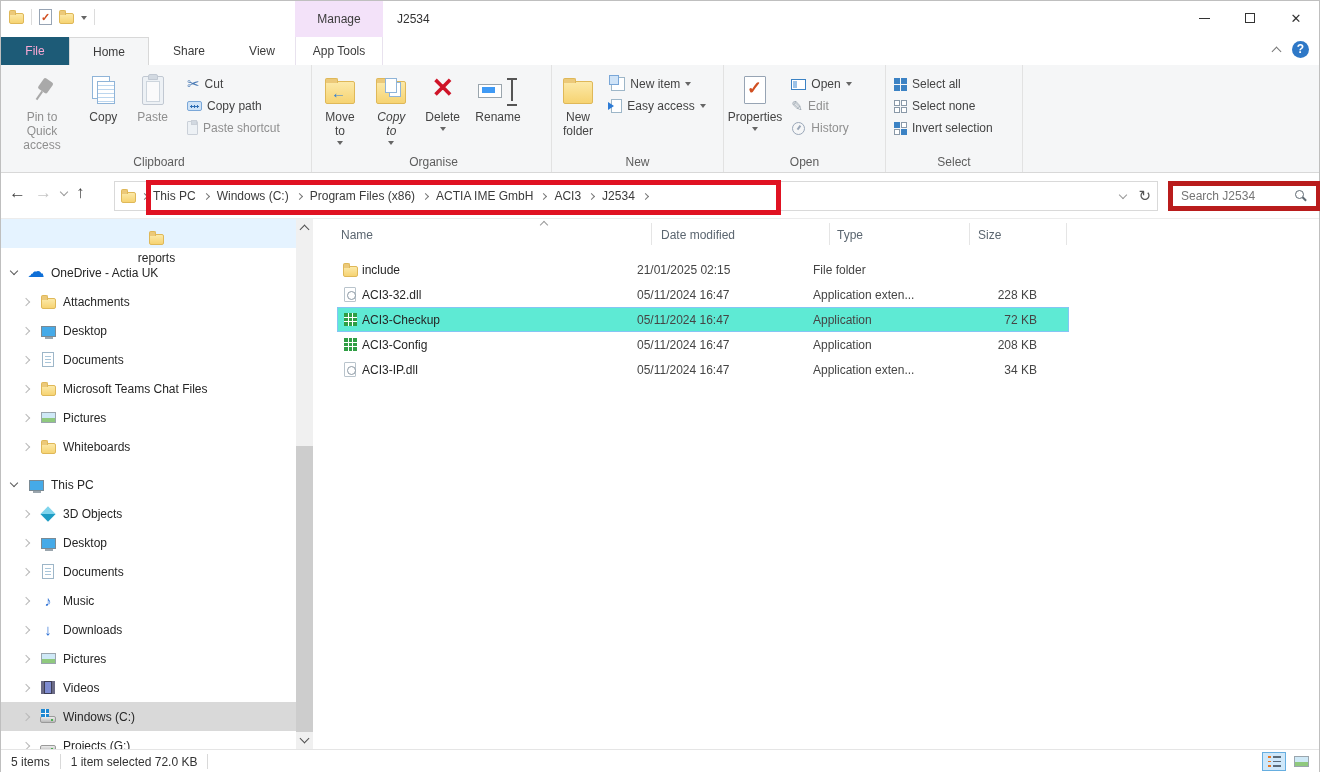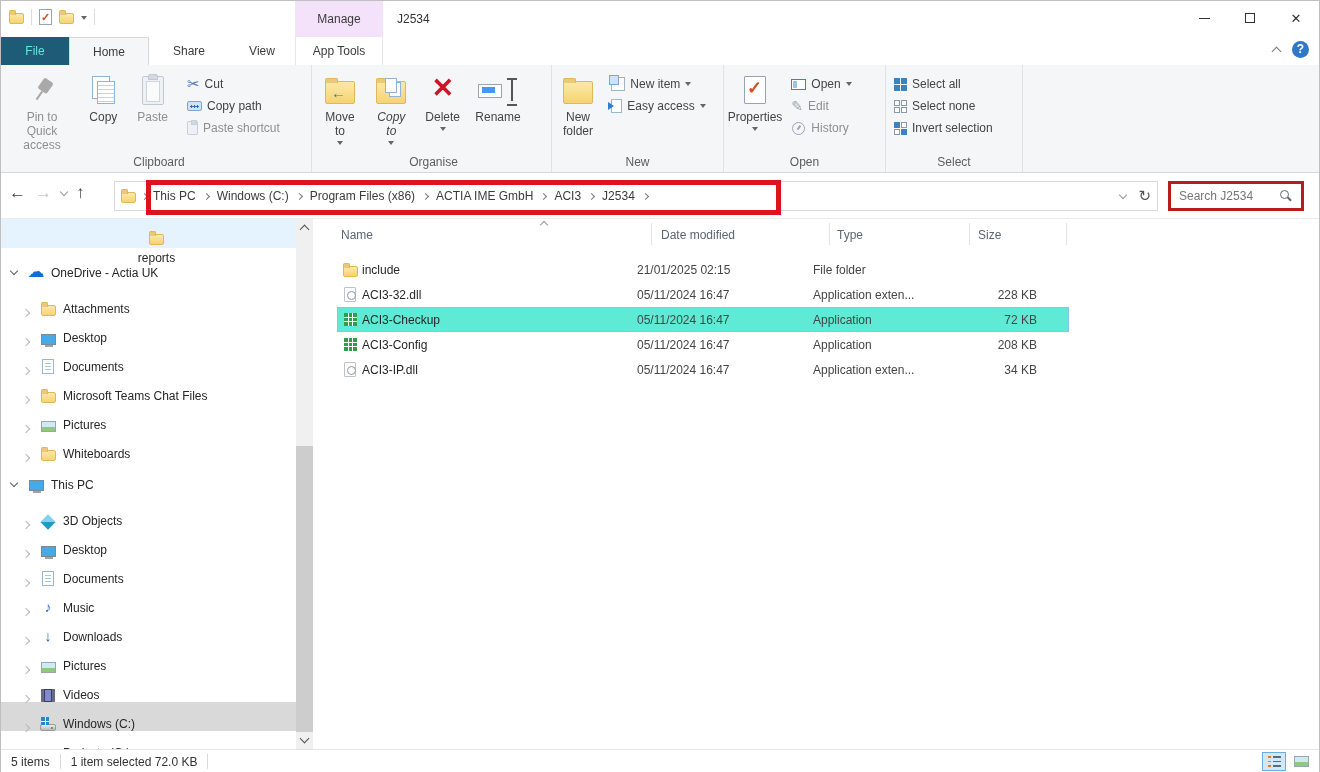--- a/index.html
+++ b/index.html
@@ -16,21 +16,21 @@
   .win-title { position:absolute; left:396px; top:0; height:36px; line-height:36px; color:#333; }
   .win-controls { position:absolute; right:0; top:0; display:flex; }
   .win-btn { width:46px; height:34px; display:flex; align-items:center; justify-content:center; color:#333; }
   .glyph-min { width:11px; height:1px; background:#333; display:inline-block; }
   .glyph-max { width:10px; height:10px; border:1px solid #333; display:inline-block; }
   .glyph-close::before { content:"\2715"; font-size:13px; color:#333; }
 
   
   .tabrow { position:absolute; left:0; top:36px; width:100%; height:28px; background:#fff; display:flex; }
   .tab { height:28px; line-height:28px; text-align:center; color:#3b3b3b; }
-  .tab-file { width:68px; background:#1d5b77; color:#5eead4; }
+  .tab-file { width:68px; background:#1d5b77; color:#f9a8d4; }
   .tab-home { width:80px; background:#f5f6f7; border:1px solid #d8d8d8; border-bottom:none; }
   .tab-share { width:80px; }
   .tab-view { width:66px; }
   .tab-apptools { width:88px; border-left:1px solid #e8e2ee; border-right:1px solid #e8e2ee; }
   .ribbon-mini { position:absolute; right:10px; top:40px; display:flex; align-items:center; gap:12px; }
   .chev-up { width:7px; height:7px; border-right:1.6px solid #777; border-bottom:1.6px solid #777;
     transform:rotate(-135deg); display:inline-block; margin-top:4px; }
   .i-help { width:17px; height:17px; border-radius:50%; background:#2e78c7; position:relative; display:inline-block; }
   .i-help::before { content:"?"; position:absolute; left:0; top:0; width:100%; height:100%;
     color:#fff; font-weight:bold; font-size:12px; text-align:center; line-height:17px; }
@@ -140,42 +140,42 @@
   .chev-dn-sm { width:6px; height:6px; border-right:1.4px solid #999; border-bottom:1.4px solid #999;
     transform:rotate(45deg); display:inline-block; margin-bottom:3px; }
   .addr-box { position:absolute; left:113px; top:8px; width:1044px; height:30px; background:#fff;
     border:1px solid #d9d9d9; display:flex; align-items:center; padding-left:6px; }
   .crumbs { display:flex; align-items:center; gap:2px; color:#3b3b3b; }
   .crumb { padding:0 6px; white-space:nowrap; }
   .crumb-sep { width:5px; height:5px; border-right:1.4px solid #777; border-bottom:1.4px solid #777;
     transform:rotate(-45deg); display:inline-block; }
   .addr-right { position:absolute; right:6px; top:0; height:28px; display:flex; align-items:center; gap:12px; }
   .g-refresh::before { content:"\21BB"; font-size:15px; color:#555; }
-  .search-box { position:absolute; left:1167px; top:8px; width:136px; height:30px; border:3px solid #b91c1c;
+  .search-box { position:absolute; left:1167px; top:8px; width:153px; height:30px; border:5px solid #b91c1c;
     display:flex; align-items:center; padding:0 8px; }
   .search-box input { border:none; outline:none; width:100%; font-family:"Liberation Sans",sans-serif;
     font-size:12px; color:#747474; }
   .i-search { width:13px; height:13px; flex:none; }
   .i-search::before { content:""; position:absolute; left:0; top:0; width:7px; height:7px;
     border:1.6px solid #5f6a73; border-radius:50%; }
   .i-search::after { content:""; position:absolute; left:7px; top:8px; width:5px; height:1.6px;
     background:#5f6a73; transform:rotate(45deg); }
   .red-annotation { position:absolute; left:145px; top:179px; width:635px; height:35px;
     border:5px solid #e01222; z-index:40; pointer-events:none; }
 
   
   .main { position:absolute; left:0; top:218px; width:100%; height:530px; background:#fff; }
   .sidebar { position:absolute; left:0; top:0; width:295px; height:530px; overflow:hidden; }
   .srow { height:29px; display:flex; align-items:center; gap:6px; color:#262626; white-space:nowrap; }
   .srow .exp { flex:none; width:6px; height:6px; border-right:1.5px solid #b9b9b9; border-bottom:1.5px solid #b9b9b9;
     transform:rotate(-45deg); margin:0 4px 0 0; }
   .srow .exp.open { border-color:#5a5a5a; transform:rotate(45deg); margin-top:-3px; }
   .srow .exp.hid { visibility:hidden; }
   .lv0 { padding-left:10px; }
-  .lv1 { padding-left:22px;align-items:flex-end; }
+  .lv1 { padding-left:22px; }
   .row-hover { background:#e5f3ff; }
   .row-graysel { background:#d9d9d9; }
   .gap10 { height:10px; } .gap9 { height:9px; }
   .icbox { width:18px; display:flex; justify-content:center; flex:none; }
 
   
   .i-cloud::before { content:"\2601"; font-size:17px; color:#0f6fd7; line-height:14px; }
   .i-monitor { width:15px; height:11px; background:#45aae8; border:1px solid #7a8a94; margin-top:2px; }
   .i-monitor::after { content:""; position:absolute; left:3px; bottom:-3px; width:8px; height:2px; background:#9aa5ad; }
   .i-doc { width:12px; height:15px; background:#fff; border:1px solid #9db6c8; }

